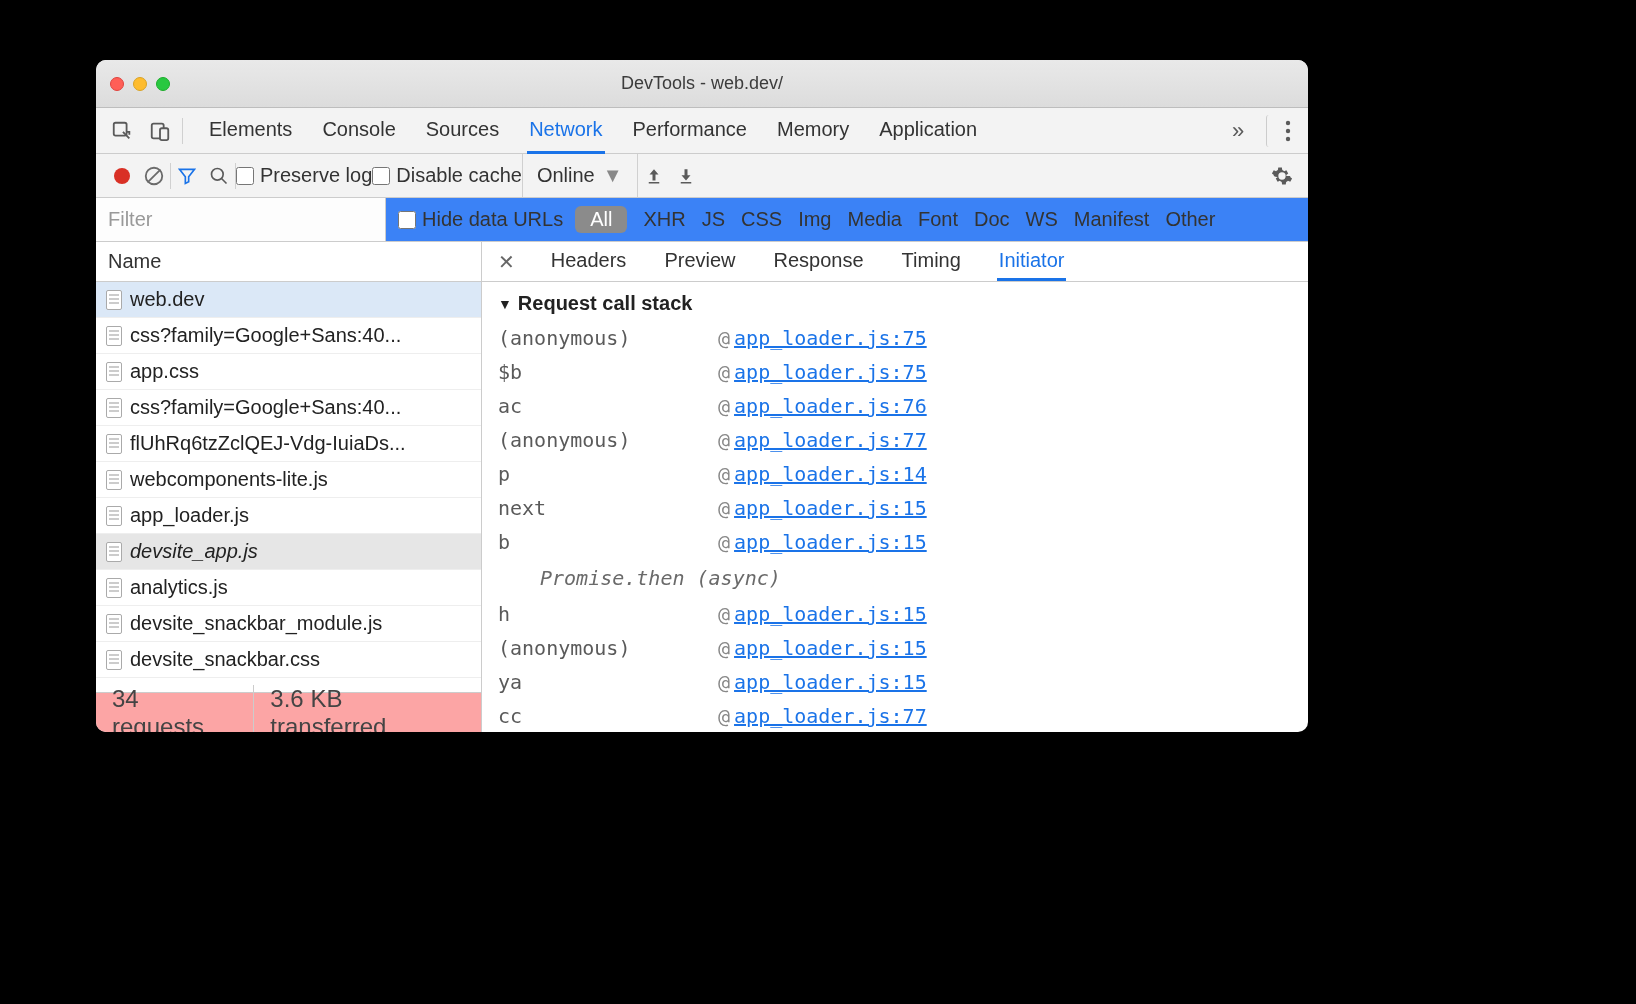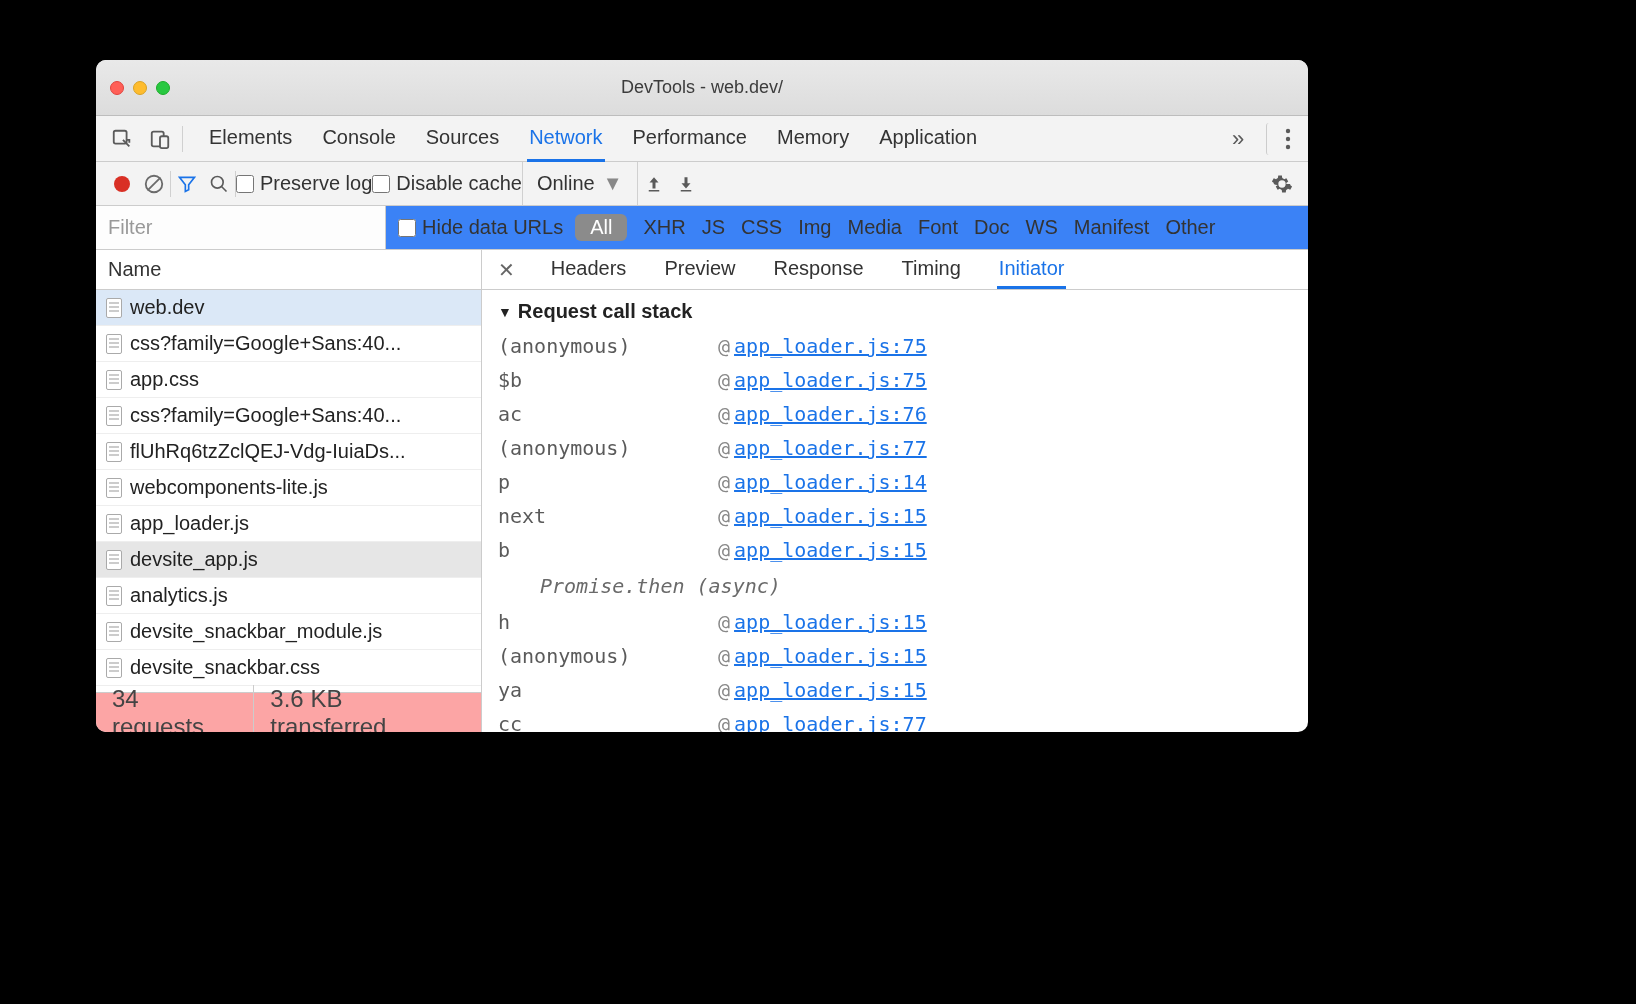--- a/index.html
+++ b/index.html
@@ -18,21 +18,21 @@
     height: 672px;
     background: #fff;
     border-radius: 10px;
     box-shadow: 0 20px 60px rgba(0,0,0,0.6);
     overflow: hidden;
     display: flex;
     flex-direction: column;
   }
   
   .titlebar {
-    height: 56px;
+    height: 48px;
     background: linear-gradient(#e9e9e9,#dcdcdc);
     border-bottom: 1px solid #bdbdbd;
     display: flex;
     align-items: center;
     position: relative;
   }
   .traffic { display:flex; gap:9px; margin-left:14px; }
   .traffic span { width:14px; height:14px; border-radius:50%; display:block; }
   .tl-red{background:#ff5f57;border:1px solid #e0443e;}
   .tl-yellow{background:#febc2e;border:1px solid #d9a326;}
@@ -273,21 +273,21 @@
           <div class="reqrow">
             <span class="doc-icon"></span>
             <span style="overflow: hidden; text-overflow: ellipsis;">webcomponents-lite.js</span>
           </div>
           <div class="reqrow">
             <span class="doc-icon"></span>
             <span style="overflow: hidden; text-overflow: ellipsis;">app_loader.js</span>
           </div>
           <div class="reqrow hl">
             <span class="doc-icon"></span>
-            <span style="overflow: hidden; text-overflow: ellipsis;">devsite_app.js</span>
+            <span style="overflow: hidden; text-overflow: ellipsis; font-style: italic;">devsite_app.js</span>
           </div>
           <div class="reqrow">
             <span class="doc-icon"></span>
             <span style="overflow: hidden; text-overflow: ellipsis;">analytics.js</span>
           </div>
           <div class="reqrow">
             <span class="doc-icon"></span>
             <span style="overflow: hidden; text-overflow: ellipsis;">devsite_snackbar_module.js</span>
           </div>
           <div class="reqrow">

